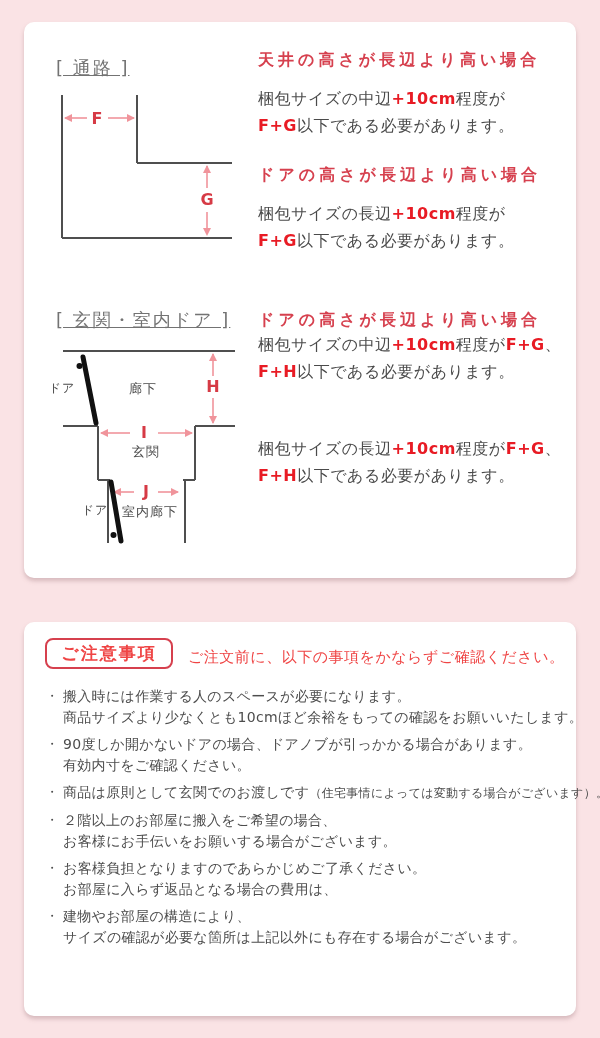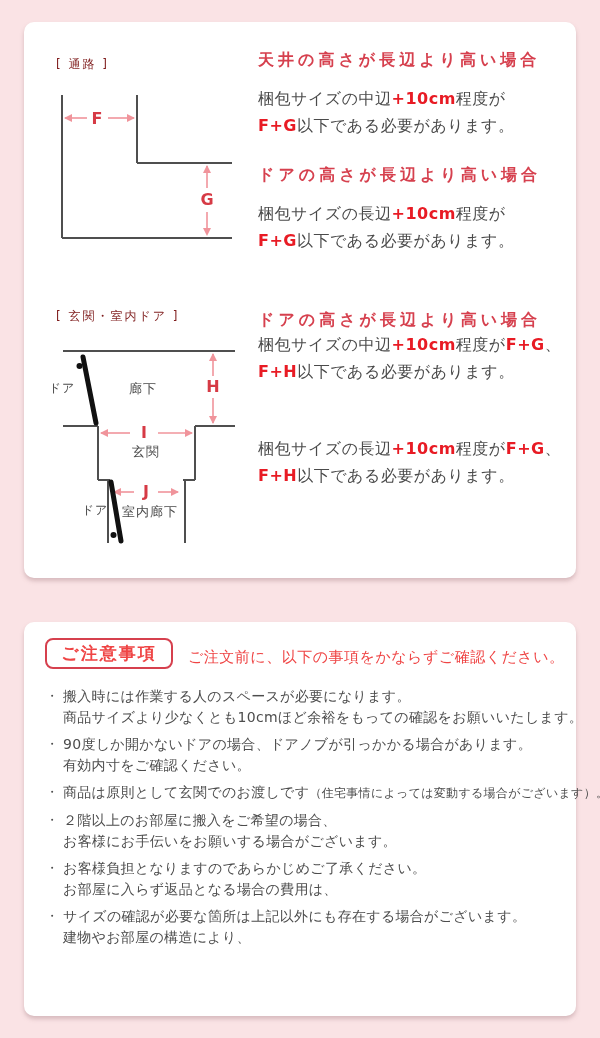--- a/index.html
+++ b/index.html
@@ -10,22 +10,23 @@
   }
   .page{position:relative;width:600px;height:1038px;overflow:hidden;}
   .card{
     position:absolute;left:24px;width:552px;background:#ffffff;
     border-radius:10px;box-shadow:0 3px 4px rgba(150,110,115,.35);
   }
   .card-diagrams{top:22px;height:556px;}
   .card-notice{top:622px;height:394px;}
 
   .sec-label{
-    position:absolute;font-size:12px;color:#7f1d1d;letter-spacing:2px;
+    position:absolute;font-size:18px;color:#737373;letter-spacing:2px;
     white-space:nowrap;
+    text-decoration:underline;
   }
   .sec-label-passage{left:32px;top:34px;}
   .sec-label-door{left:32px;top:286px;}
 
   .case{position:absolute;left:234px;width:316px;}
   .case h3{
     margin:0;font-size:16px;font-weight:bold;color:#d6404e;
     letter-spacing:4px;white-space:nowrap;
   }
   .case p{
@@ -211,20 +212,20 @@
         <div class="notice-item">
           <span class="bullet">・</span>
           <div class="notice-lines">
             <div>お客様負担となりますのであらかじめご了承ください。</div>
             <div>お部屋に入らず返品となる場合の費用は、</div>
           </div>
         </div>
         <div class="notice-item">
           <span class="bullet">・</span>
           <div class="notice-lines">
+            <div>建物やお部屋の構造により、</div>
             <div>サイズの確認が必要な箇所は上記以外にも存在する場合がございます。</div>
-            <div>建物やお部屋の構造により、</div>
           </div>
         </div>
       </div>
   </section>
 
 </div>
 
 </body></html>

